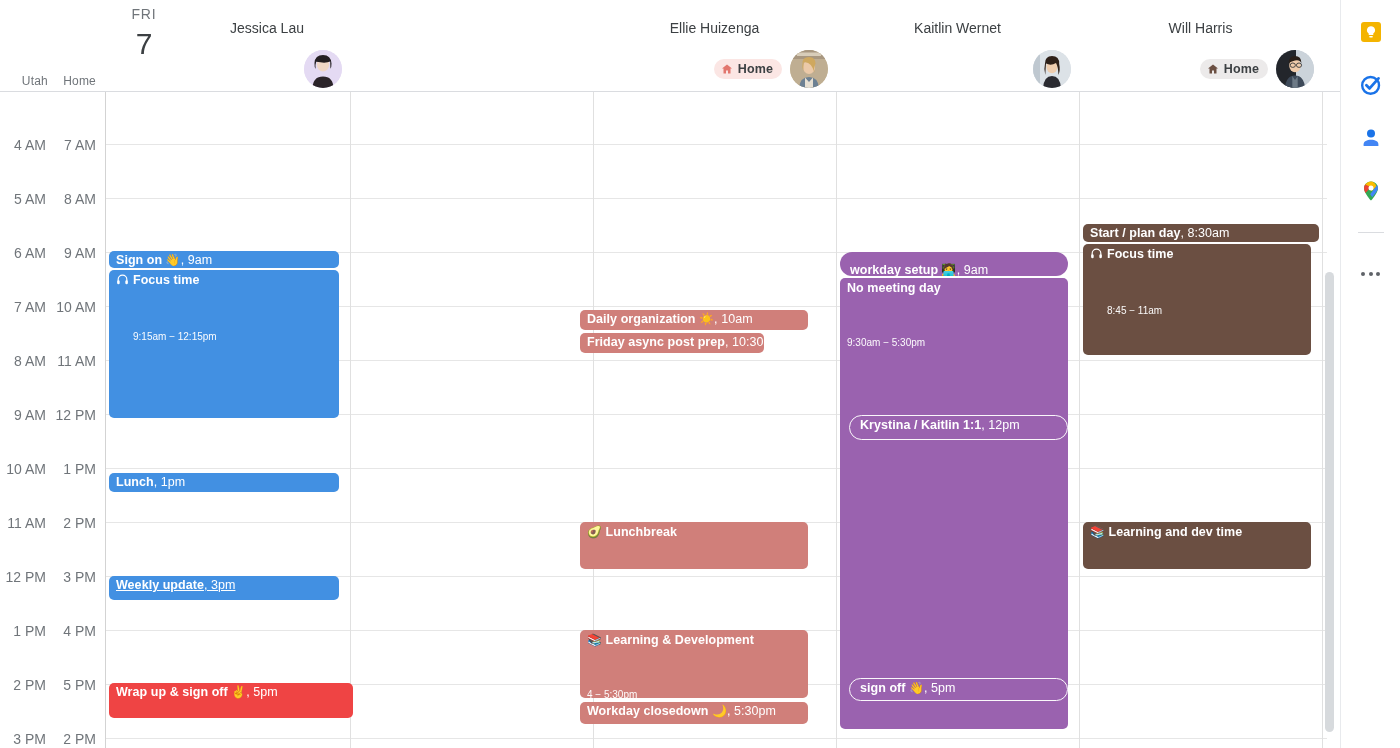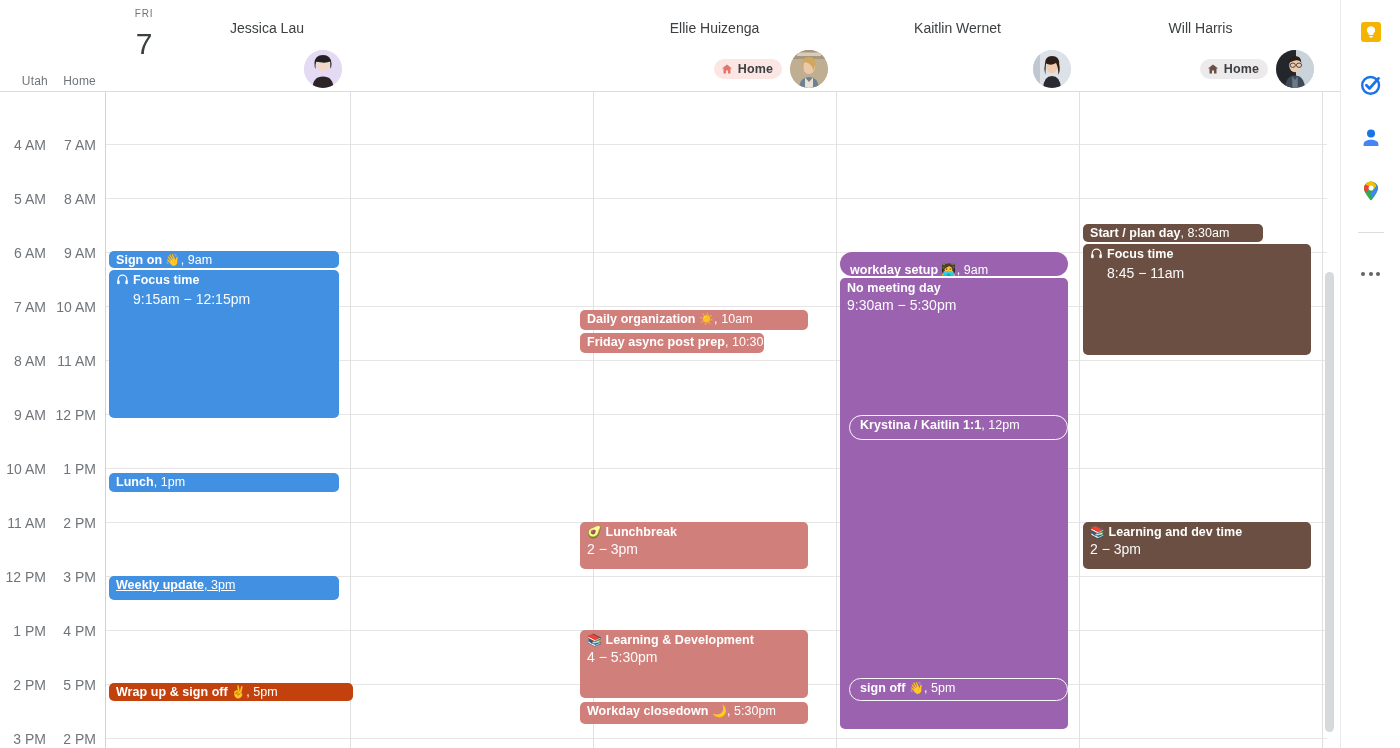--- a/index.html
+++ b/index.html
@@ -21,21 +21,21 @@
   .hdr-line { position: absolute; left: 0; top: 91px; width: 1340px; height: 1px; background: #dadce0; }
 
   .gutter-labels { position: absolute; left: 0; top: 74px; width: 105px; height: 18px; }
   .gutter-labels span {
     position: absolute; font-size: 12px; color: #70757a; letter-spacing: .2px;
   }
   .gl-utah { left: 8px; width: 40px; text-align: right; }
   .gl-home { left: 54px; width: 42px; text-align: right; }
 
   .daybox { position: absolute; left: 105px; top: 6px; width: 78px; text-align: center; }
-  .dow { font-size: 10px; color: #70757a; letter-spacing: .8px; line-height: 16px; }
+  .dow { font-size: 14px; color: #70757a; letter-spacing: .8px; line-height: 16px; }
   .dnum { font-size: 30px; color: #3c4043; line-height: 40px; font-weight: 400; margin-top: 2px; }
 
   .person { position: absolute; top: 0; height: 92px; }
   .p-name {
     position: absolute; top: 20px; left: 0; width: 100%;
     text-align: center; font-size: 14px; color: #3c4043; white-space: nowrap;
   }
   .p-row { position: absolute; top: 50px; right: 8px; display: flex; align-items: center; gap: 8px; }
   .badge {
     display: inline-flex; align-items: center; gap: 5px;
@@ -68,21 +68,21 @@
 
   .col { position: absolute; top: 0; height: 656px; }
 
   
   .ev {
     position: absolute; border-radius: 5px; overflow: hidden;
     color: #fff; padding: 2px 6px 2px 7px; cursor: pointer;
   }
   .ev .t1 { font-size: 12.5px; font-weight: 700; line-height: 17px; white-space: nowrap; letter-spacing: .05px; }
   .ev .t1 .reg { font-weight: 400; }
-  .ev .t2 { font-size: 14px; font-weight: 400; line-height: 17px; white-space: nowrap; opacity: .97; }
+  .ev .t2 { font-size: 10px; font-weight: 400; line-height: 17px; white-space: nowrap; opacity: .97; margin-top: 37px; }
   .ev.chip { padding-top: 1px; }
   .ev.outline {
     background: transparent !important; border: 1.5px solid rgba(255,255,255,.95);
     border-radius: 13px; padding: 1px 10px;
   }
   .ev .emo { font-size: 12px; }
   .ico { display: inline-block; vertical-align: -2px; margin-right: 4px; }
 
   
   .sbar { position: absolute; right: 6px; top: 272px; width: 9px; height: 460px; border-radius: 5px; background: #d7dadd; z-index: 7; }
@@ -257,21 +257,21 @@
                     <rect x="17.2" y="13.4" width="4.6" height="7.4" rx="2.3" fill="#fff"></rect>
                   </svg></span><span>Focus time</span></div>
             <div class="t2" style="padding-left:17px;">9:15am − 12:15pm</div>
           </div>
           <div class="ev chip" style="left:3px;top:381px;width:230px;height:19px;background:#4290E2;">
             <div class="t1"><span>Lunch</span><span class="reg">, </span><span class="reg">1pm</span></div>
           </div>
           <div class="ev chip" style="left:3px;top:484px;width:230px;height:24px;background:#4290E2;text-decoration:underline;">
             <div class="t1"><span>Weekly update</span><span class="reg">, </span><span class="reg">3pm</span></div>
           </div>
-          <div class="ev chip" style="left:3px;top:591px;width:244px;height:18px;background:#c2410c;">
+          <div class="ev chip" style="left:3px;top:591px;width:244px;height:35px;background:#ef4444;">
             <div class="t1"><span>Wrap up &amp; sign off</span> <span class="emo">✌️</span><span class="reg">, </span><span class="reg">5pm</span></div>
           </div>
         </div>
 
         <div class="col" style="left:246px;width:242px;"></div>
 
         <div class="col" style="left:472px;width:242px;">
           <div class="ev chip" style="left:3px;top:218px;width:228px;height:20px;background:#D07F7A;">
             <div class="t1"><span>Daily organization</span> <span class="emo">☀️</span><span class="reg">, </span><span class="reg">10am</span></div>
           </div>
@@ -301,21 +301,21 @@
           </div>
           <div class="ev outline" style="left:12px;top:323px;width:219px;height:25px;">
             <div class="t1"><span>Krystina / Kaitlin 1:1</span><span class="reg">, </span><span class="reg">12pm</span></div>
           </div>
           <div class="ev outline" style="left:12px;top:586px;width:219px;height:23px;">
             <div class="t1"><span>sign off</span> <span class="emo">👋</span><span class="reg">, </span><span class="reg">5pm</span></div>
           </div>
         </div>
 
         <div class="col" style="left:975px;width:242px;">
-          <div class="ev chip" style="left:3px;top:132px;width:180px;height:18px;background:#6B4F42;">
+          <div class="ev chip" style="left:3px;top:132px;width:236px;height:18px;background:#6B4F42;">
             <div class="t1"><span>Start / plan day</span><span class="reg">, </span><span class="reg">8:30am</span></div>
           </div>
           <div class="ev" style="left:3px;top:152px;width:228px;height:111px;background:#6B4F42;">
             <div class="t1"><span class="ico"><svg width="13" height="13" viewBox="0 0 24 24">
                     <path d="M4 18v-6a8 8 0 0 1 16 0v6" fill="none" stroke="#fff" stroke-width="2.2" stroke-linecap="round"></path>
                     <rect x="2.2" y="13.4" width="4.6" height="7.4" rx="2.3" fill="#fff"></rect>
                     <rect x="17.2" y="13.4" width="4.6" height="7.4" rx="2.3" fill="#fff"></rect>
                   </svg></span><span>Focus time</span></div>
             <div class="t2" style="padding-left:17px;">8:45 − 11am</div>
           </div>

